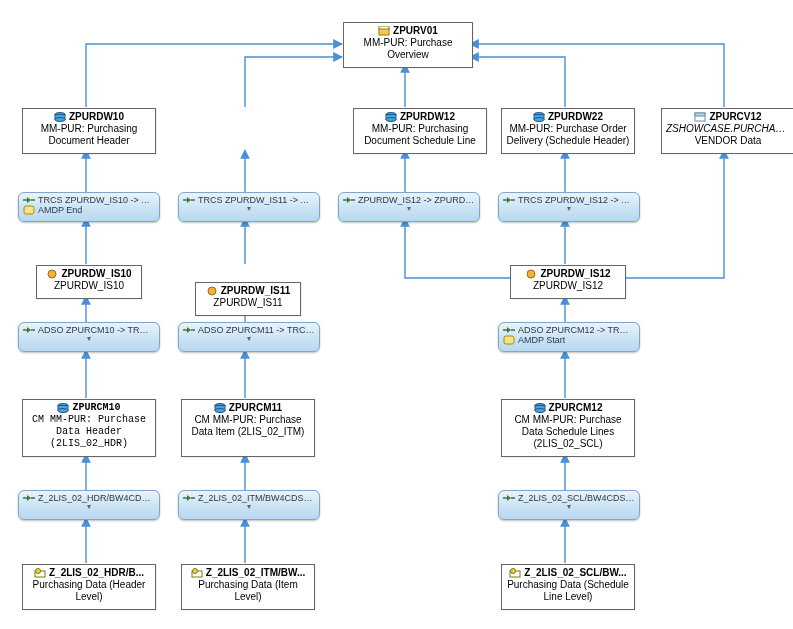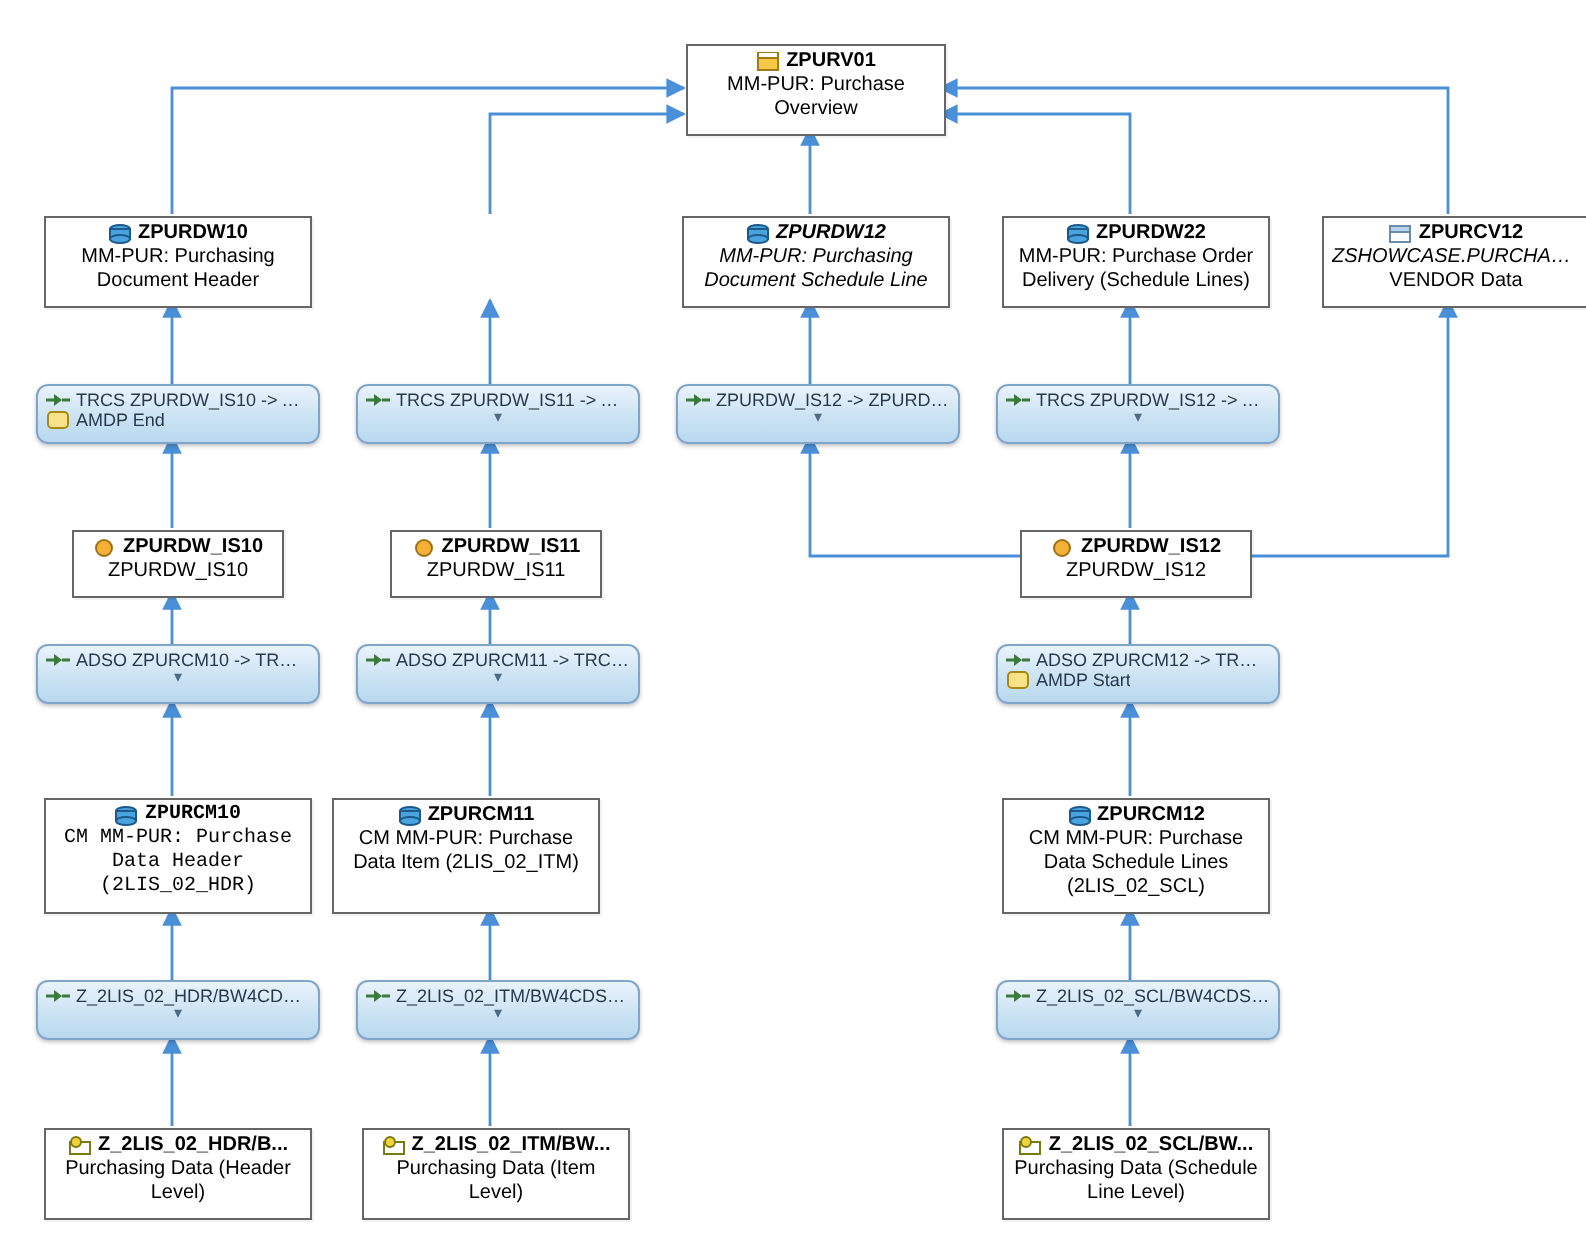--- a/index.html
+++ b/index.html
@@ -153,21 +153,21 @@
           <svg viewBox="0 0 12 10">
             <ellipse cx="6" cy="2.5" rx="5" ry="2" fill="#4aa3df" stroke="#1b5a8a"></ellipse>
             <rect x="1" y="2.5" width="10" height="5" fill="#4aa3df" stroke="#1b5a8a"></rect>
             <ellipse cx="6" cy="7.5" rx="5" ry="2" fill="#4aa3df" stroke="#1b5a8a"></ellipse>
           </svg>
         </span>
         <span>ZPURDW10</span>
       </div>
   <div class="desc">MM-PUR: Purchasing Document Header</div>
 </div>
-<div class="node" style="left:341px; top:108px; width:124px; height:40px;font-style:italic;">
+<div class="node" style="left:353px; top:108px; width:124px; height:40px;">
   <div class="title-row">
         <span class="ic">
           <svg viewBox="0 0 12 10">
             <ellipse cx="6" cy="2.5" rx="5" ry="2" fill="#4aa3df" stroke="#1b5a8a"></ellipse>
             <rect x="1" y="2.5" width="10" height="5" fill="#4aa3df" stroke="#1b5a8a"></rect>
             <ellipse cx="6" cy="7.5" rx="5" ry="2" fill="#4aa3df" stroke="#1b5a8a"></ellipse>
           </svg>
         </span>
         <span>ZPURDW12</span>
       </div>
@@ -177,21 +177,21 @@
   <div class="title-row">
         <span class="ic">
           <svg viewBox="0 0 12 10">
             <ellipse cx="6" cy="2.5" rx="5" ry="2" fill="#4aa3df" stroke="#1b5a8a"></ellipse>
             <rect x="1" y="2.5" width="10" height="5" fill="#4aa3df" stroke="#1b5a8a"></rect>
             <ellipse cx="6" cy="7.5" rx="5" ry="2" fill="#4aa3df" stroke="#1b5a8a"></ellipse>
           </svg>
         </span>
         <span>ZPURDW22</span>
       </div>
-  <div class="desc">MM-PUR: Purchase Order Delivery (Schedule Lines)</div>
+  <div class="desc">MM-PUR: Purchase Order Delivery (Schedule Header)</div>
 </div>
 <div class="node" style="left:661px; top:108px; width:124px; height:40px;">
   <div class="title-row">
         <span class="ic">
           <svg viewBox="0 0 12 10">
             <rect x="1" y="1" width="10" height="8" fill="#fff" stroke="#6a8caa"></rect>
             <rect x="1" y="1" width="10" height="3" fill="#b8d4ea" stroke="#6a8caa"></rect>
           </svg>
         </span>
         <span>ZPURCV12</span>
@@ -260,21 +260,21 @@
   <div class="title-row">
         <span class="ic">
           <svg viewBox="0 0 12 10">
             <circle cx="6" cy="5" r="4" fill="#f2b23a" stroke="#a16e12"></circle>
           </svg>
         </span>
         <span>ZPURDW_IS10</span>
       </div>
   <div class="desc">ZPURDW_IS10</div>
 </div>
-<div class="node" style="left:195px; top:265px; width:96px; height:28px;">
+<div class="node" style="left:195px; top:282px; width:96px; height:28px;">
   <div class="title-row">
         <span class="ic">
           <svg viewBox="0 0 12 10">
             <circle cx="6" cy="5" r="4" fill="#f2b23a" stroke="#a16e12"></circle>
           </svg>
         </span>
         <span>ZPURDW_IS11</span>
       </div>
   <div class="desc">ZPURDW_IS11</div>
 </div>
@@ -340,21 +340,21 @@
           <svg viewBox="0 0 12 10">
             <ellipse cx="6" cy="2.5" rx="5" ry="2" fill="#4aa3df" stroke="#1b5a8a"></ellipse>
             <rect x="1" y="2.5" width="10" height="5" fill="#4aa3df" stroke="#1b5a8a"></rect>
             <ellipse cx="6" cy="7.5" rx="5" ry="2" fill="#4aa3df" stroke="#1b5a8a"></ellipse>
           </svg>
         </span>
         <span>ZPURCM10</span>
       </div>
   <div class="desc">CM MM-PUR: Purchase Data Header (2LIS_02_HDR)</div>
 </div>
-<div class="node" style="left:166px; top:399px; width:124px; height:52px;">
+<div class="node" style="left:181px; top:399px; width:124px; height:52px;">
   <div class="title-row">
         <span class="ic">
           <svg viewBox="0 0 12 10">
             <ellipse cx="6" cy="2.5" rx="5" ry="2" fill="#4aa3df" stroke="#1b5a8a"></ellipse>
             <rect x="1" y="2.5" width="10" height="5" fill="#4aa3df" stroke="#1b5a8a"></rect>
             <ellipse cx="6" cy="7.5" rx="5" ry="2" fill="#4aa3df" stroke="#1b5a8a"></ellipse>
           </svg>
         </span>
         <span>ZPURCM11</span>
       </div>

